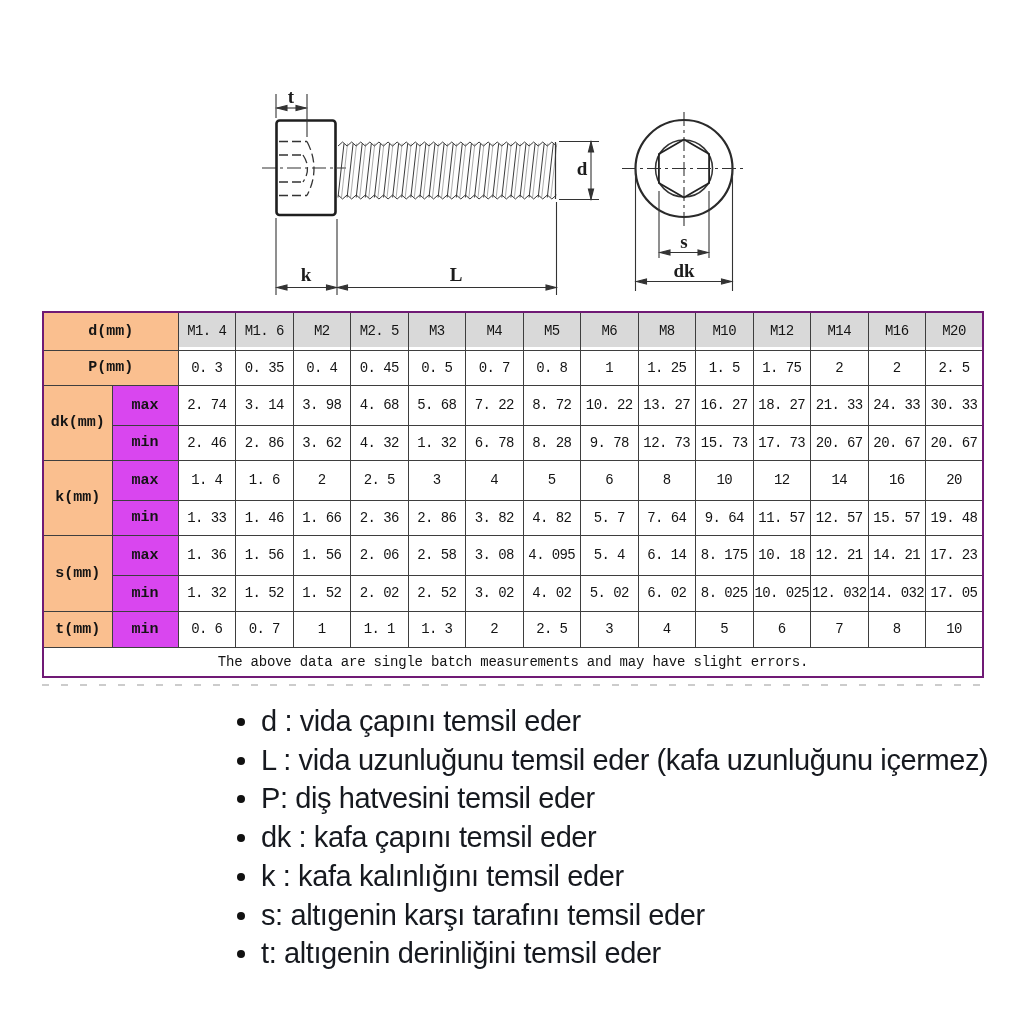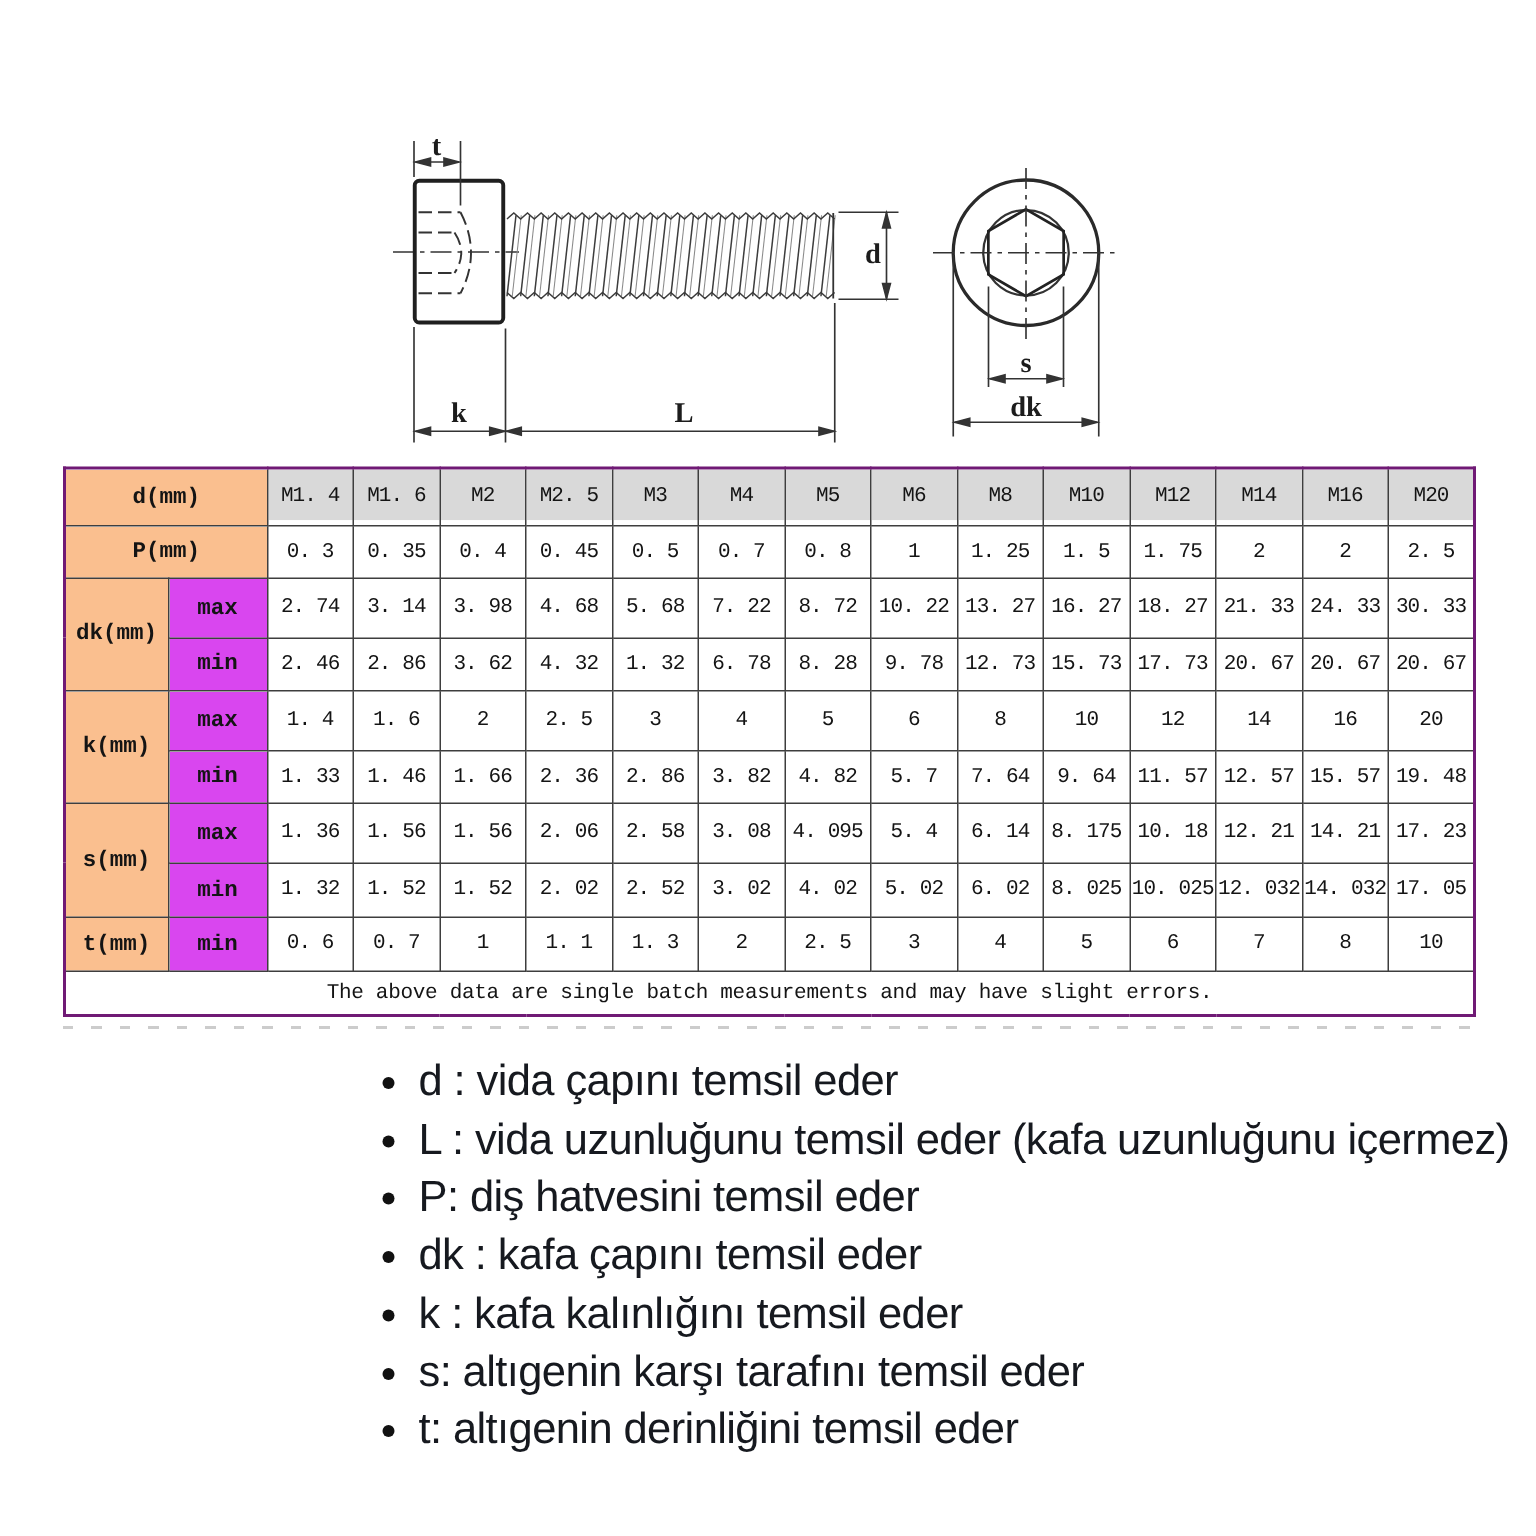--- a/index.html
+++ b/index.html
@@ -21,21 +21,21 @@
   #spec-table td.sub  { background:#d946ef; font-weight:bold; font-size:15px; }
   #spec-table td.size { background:linear-gradient(to bottom, #D9D9D9 0 calc(100% - 3px), #ffffff calc(100% - 3px)); font-size:14px; letter-spacing:-0.6px; }
   #spec-table td.val  { background:#ffffff; letter-spacing:-0.6px; }
   #spec-table td.note { background:#ffffff; font-size:14px; letter-spacing:-0.2px; }
 
   
   #ghost-line { position:absolute; left:42px; top:684px; width:940px; height:1.6px;
     background:repeating-linear-gradient(90deg, #cccccc 0 7px, transparent 7px 19px); }
 
   
-  #legend { position:absolute; left:279px; top:702px; list-style:none; color:#16191f; }
+  #legend { position:absolute; left:261px; top:702px; list-style:none; color:#16191f; }
   #legend li { position:relative; font-size:29px; line-height:38.7px; white-space:nowrap;
     letter-spacing:-0.4px; }
   #legend li::before { content:""; position:absolute; left:-24px; top:16px; width:8px; height:8px;
     border-radius:50%; background:#111; }
 </style>
 </head>
 <body>
 
 <svg id="drawing" width="1024" height="305" viewBox="0 0 1024 305">
   <g stroke="#333333" fill="none" stroke-width="1.1">

